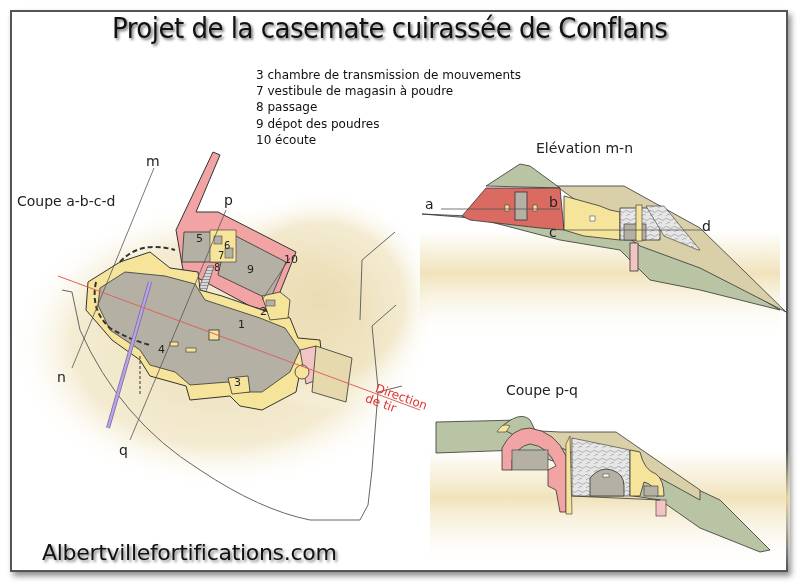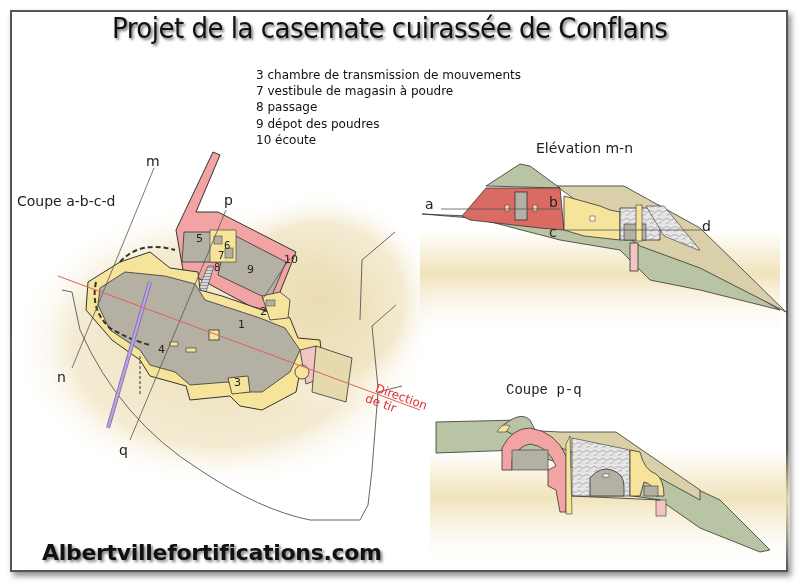--- a/index.html
+++ b/index.html
@@ -16,21 +16,21 @@
     .title {
       position: absolute; left: 112px; top: 11px; font-size: 29px; color: #111;
       font-family: "DejaVu Sans", sans-serif; letter-spacing: -0.6px;
       text-shadow: 2px 2px 3px rgba(0,0,0,0.55); white-space: nowrap;
       transform: scaleX(0.9); transform-origin: left top;
     }
     .legend { position: absolute; left: 256px; top: 67px; font-size: 12px; line-height: 16.2px; color: #111; }
     .legend div { white-space: nowrap; }
     .label { position: absolute; font-size: 14px; color: #222; white-space: nowrap; }
     .footer {
-      position: absolute; left: 42px; top: 540px; font-size: 22px; color: #111; font-weight: bold;
+      position: absolute; left: 42px; top: 540px; font-size: 22px; color: #111; font-weight: normal;
       text-shadow: 2px 2px 3px rgba(0,0,0,0.5); letter-spacing: -0.3px;
     }
     svg { position: absolute; left: 0; top: 0; }
     .dir { position: absolute; color: #e03030; font-size: 12px; transform: rotate(20deg); transform-origin: left top; line-height: 13px; }
   </style>
 </head>
 <body>
 
 <div class="frame"></div>
 
@@ -186,15 +186,15 @@
   <div>Direction</div>
   <div style="margin-left:-6px;">de tir</div>
 </div>
 
 <div class="label" style="left:536px; top:140px;">Elévation  m-n</div>
 <div class="label" style="left:425px; top:196px;">a</div>
 <div class="label" style="left:549px; top:194px;">b</div>
 <div class="label" style="left:549px; top:224px;">c</div>
 <div class="label" style="left:702px; top:218px;">d</div>
 
-<div class="label" style="left:506px; top:382px;font-family:Liberation Mono, monospace;">Coupe p-q</div>
+<div class="label" style="left:506px; top:382px;">Coupe p-q</div>
 
 <div class="footer">Albertvillefortifications.com</div>
 
 </body></html>

